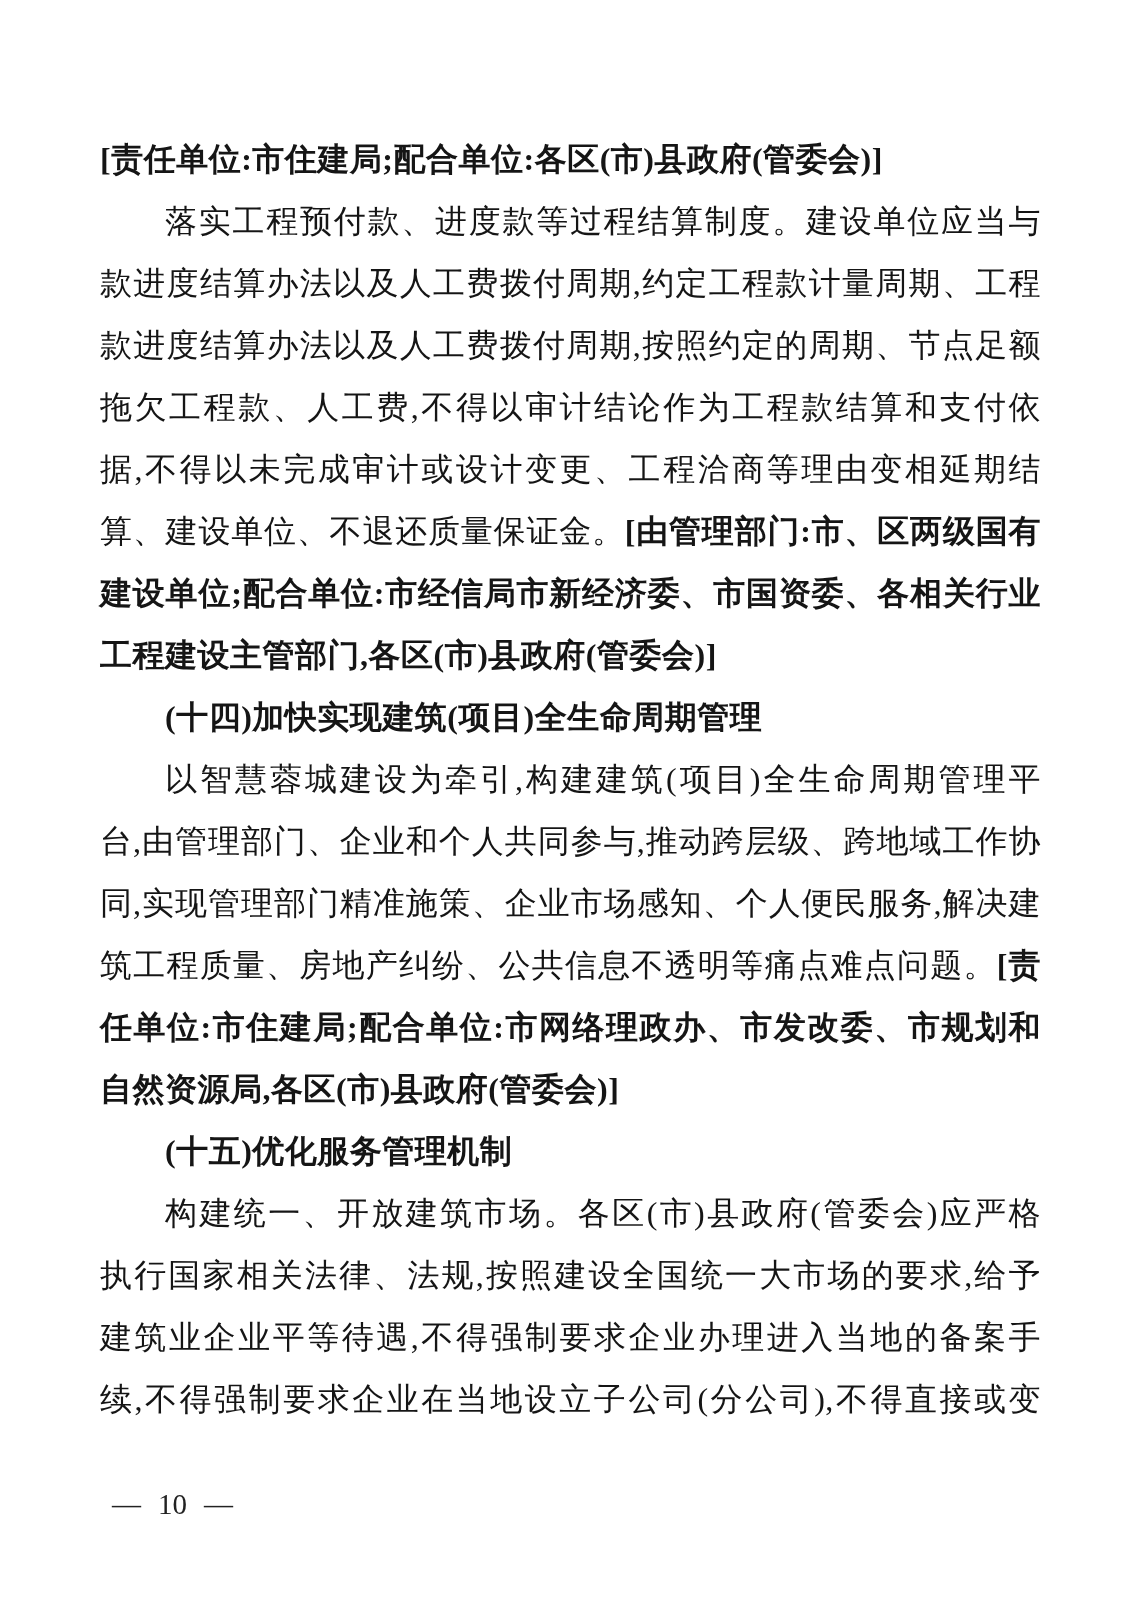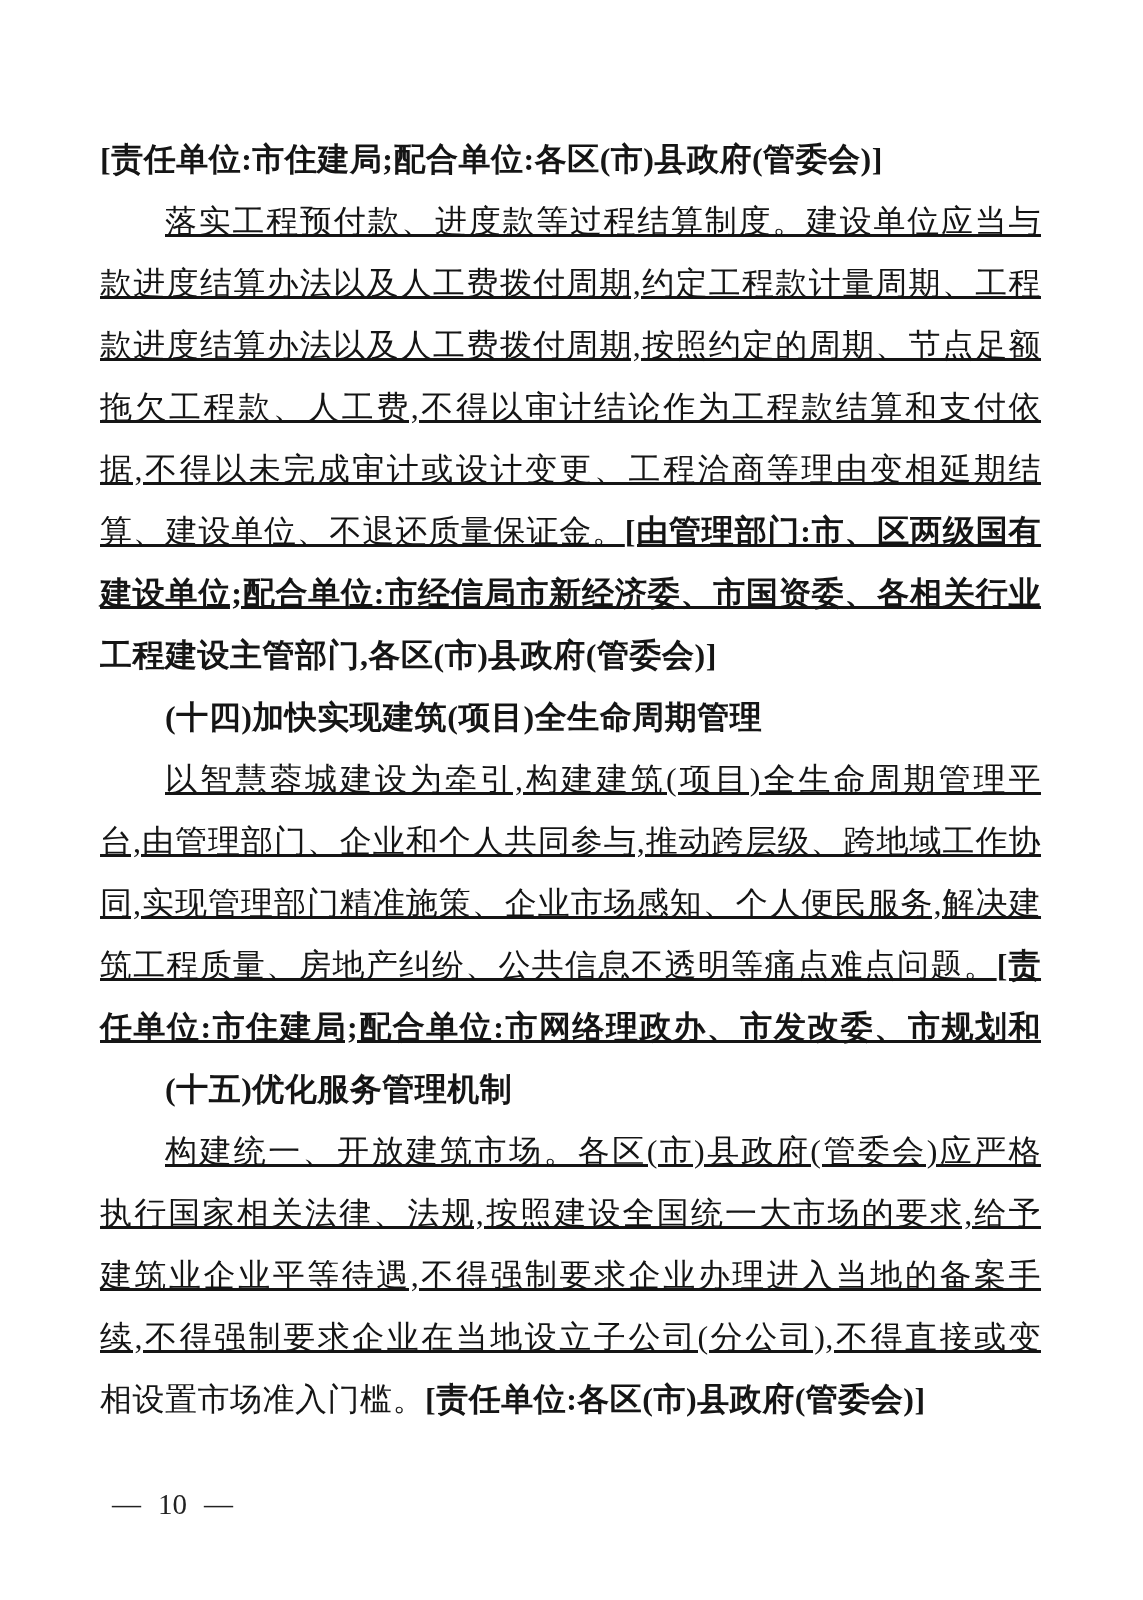--- a/index.html
+++ b/index.html
@@ -27,21 +27,20 @@
     font-size: 32px;
     line-height: 62px;
     height: 62px;
     letter-spacing: 0.5px;
     white-space: nowrap;
   }
   .line.just {
     white-space: normal;
     text-align: justify;
     text-align-last: justify;
-    text-decoration: underline;
   }
   .line.indent {
     text-indent: 65px;
   }
   .line.heading {
     font-weight: bold;
   }
   .b {
     font-weight: bold;
   }
@@ -70,25 +69,25 @@
       <div class="line just"><span>据,不得以未完成审计或设计变更、工程洽商等理由变相延期结</span></div>
       <div class="line just"><span>算、建设单位、不退还质量保证金。</span><span class="b">[由管理部门:市、区两级国有</span></div>
       <div class="line just"><span class="b">建设单位;配合单位:市经信局市新经济委、市国资委、各相关行业</span></div>
       <div class="line"><span class="b">工程建设主管部门,各区(市)县政府(管委会)]</span></div>
       <div class="line indent heading"><span class="b">(十四)加快实现建筑(项目)全生命周期管理</span></div>
       <div class="line just indent"><span>以智慧蓉城建设为牵引,构建建筑(项目)全生命周期管理平</span></div>
       <div class="line just"><span>台,由管理部门、企业和个人共同参与,推动跨层级、跨地域工作协</span></div>
       <div class="line just"><span>同,实现管理部门精准施策、企业市场感知、个人便民服务,解决建</span></div>
       <div class="line just"><span>筑工程质量、房地产纠纷、公共信息不透明等痛点难点问题。</span><span class="b">[责</span></div>
       <div class="line just"><span class="b">任单位:市住建局;配合单位:市网络理政办、市发改委、市规划和</span></div>
+      <div class="line"><span class="b">自然资源局,各区(市)县政府(管委会)]</span></div>
       <div class="line indent heading"><span class="b">(十五)优化服务管理机制</span></div>
       <div class="line just indent"><span>构建统一、开放建筑市场。各区(市)县政府(管委会)应严格</span></div>
       <div class="line just"><span>执行国家相关法律、法规,按照建设全国统一大市场的要求,给予</span></div>
       <div class="line just"><span>建筑业企业平等待遇,不得强制要求企业办理进入当地的备案手</span></div>
       <div class="line just"><span>续,不得强制要求企业在当地设立子公司(分公司),不得直接或变</span></div>
-      <div class="line"><span>相设置市场准入门槛。</span><span class="b">[责任单位:各区(市)县政府(管委会)]</span></div>
     </div>
   <div class="footer">
     <span>—</span>
     <span>10</span>
     <span>—</span>
   </div>
 </div>
 
 </body></html>

